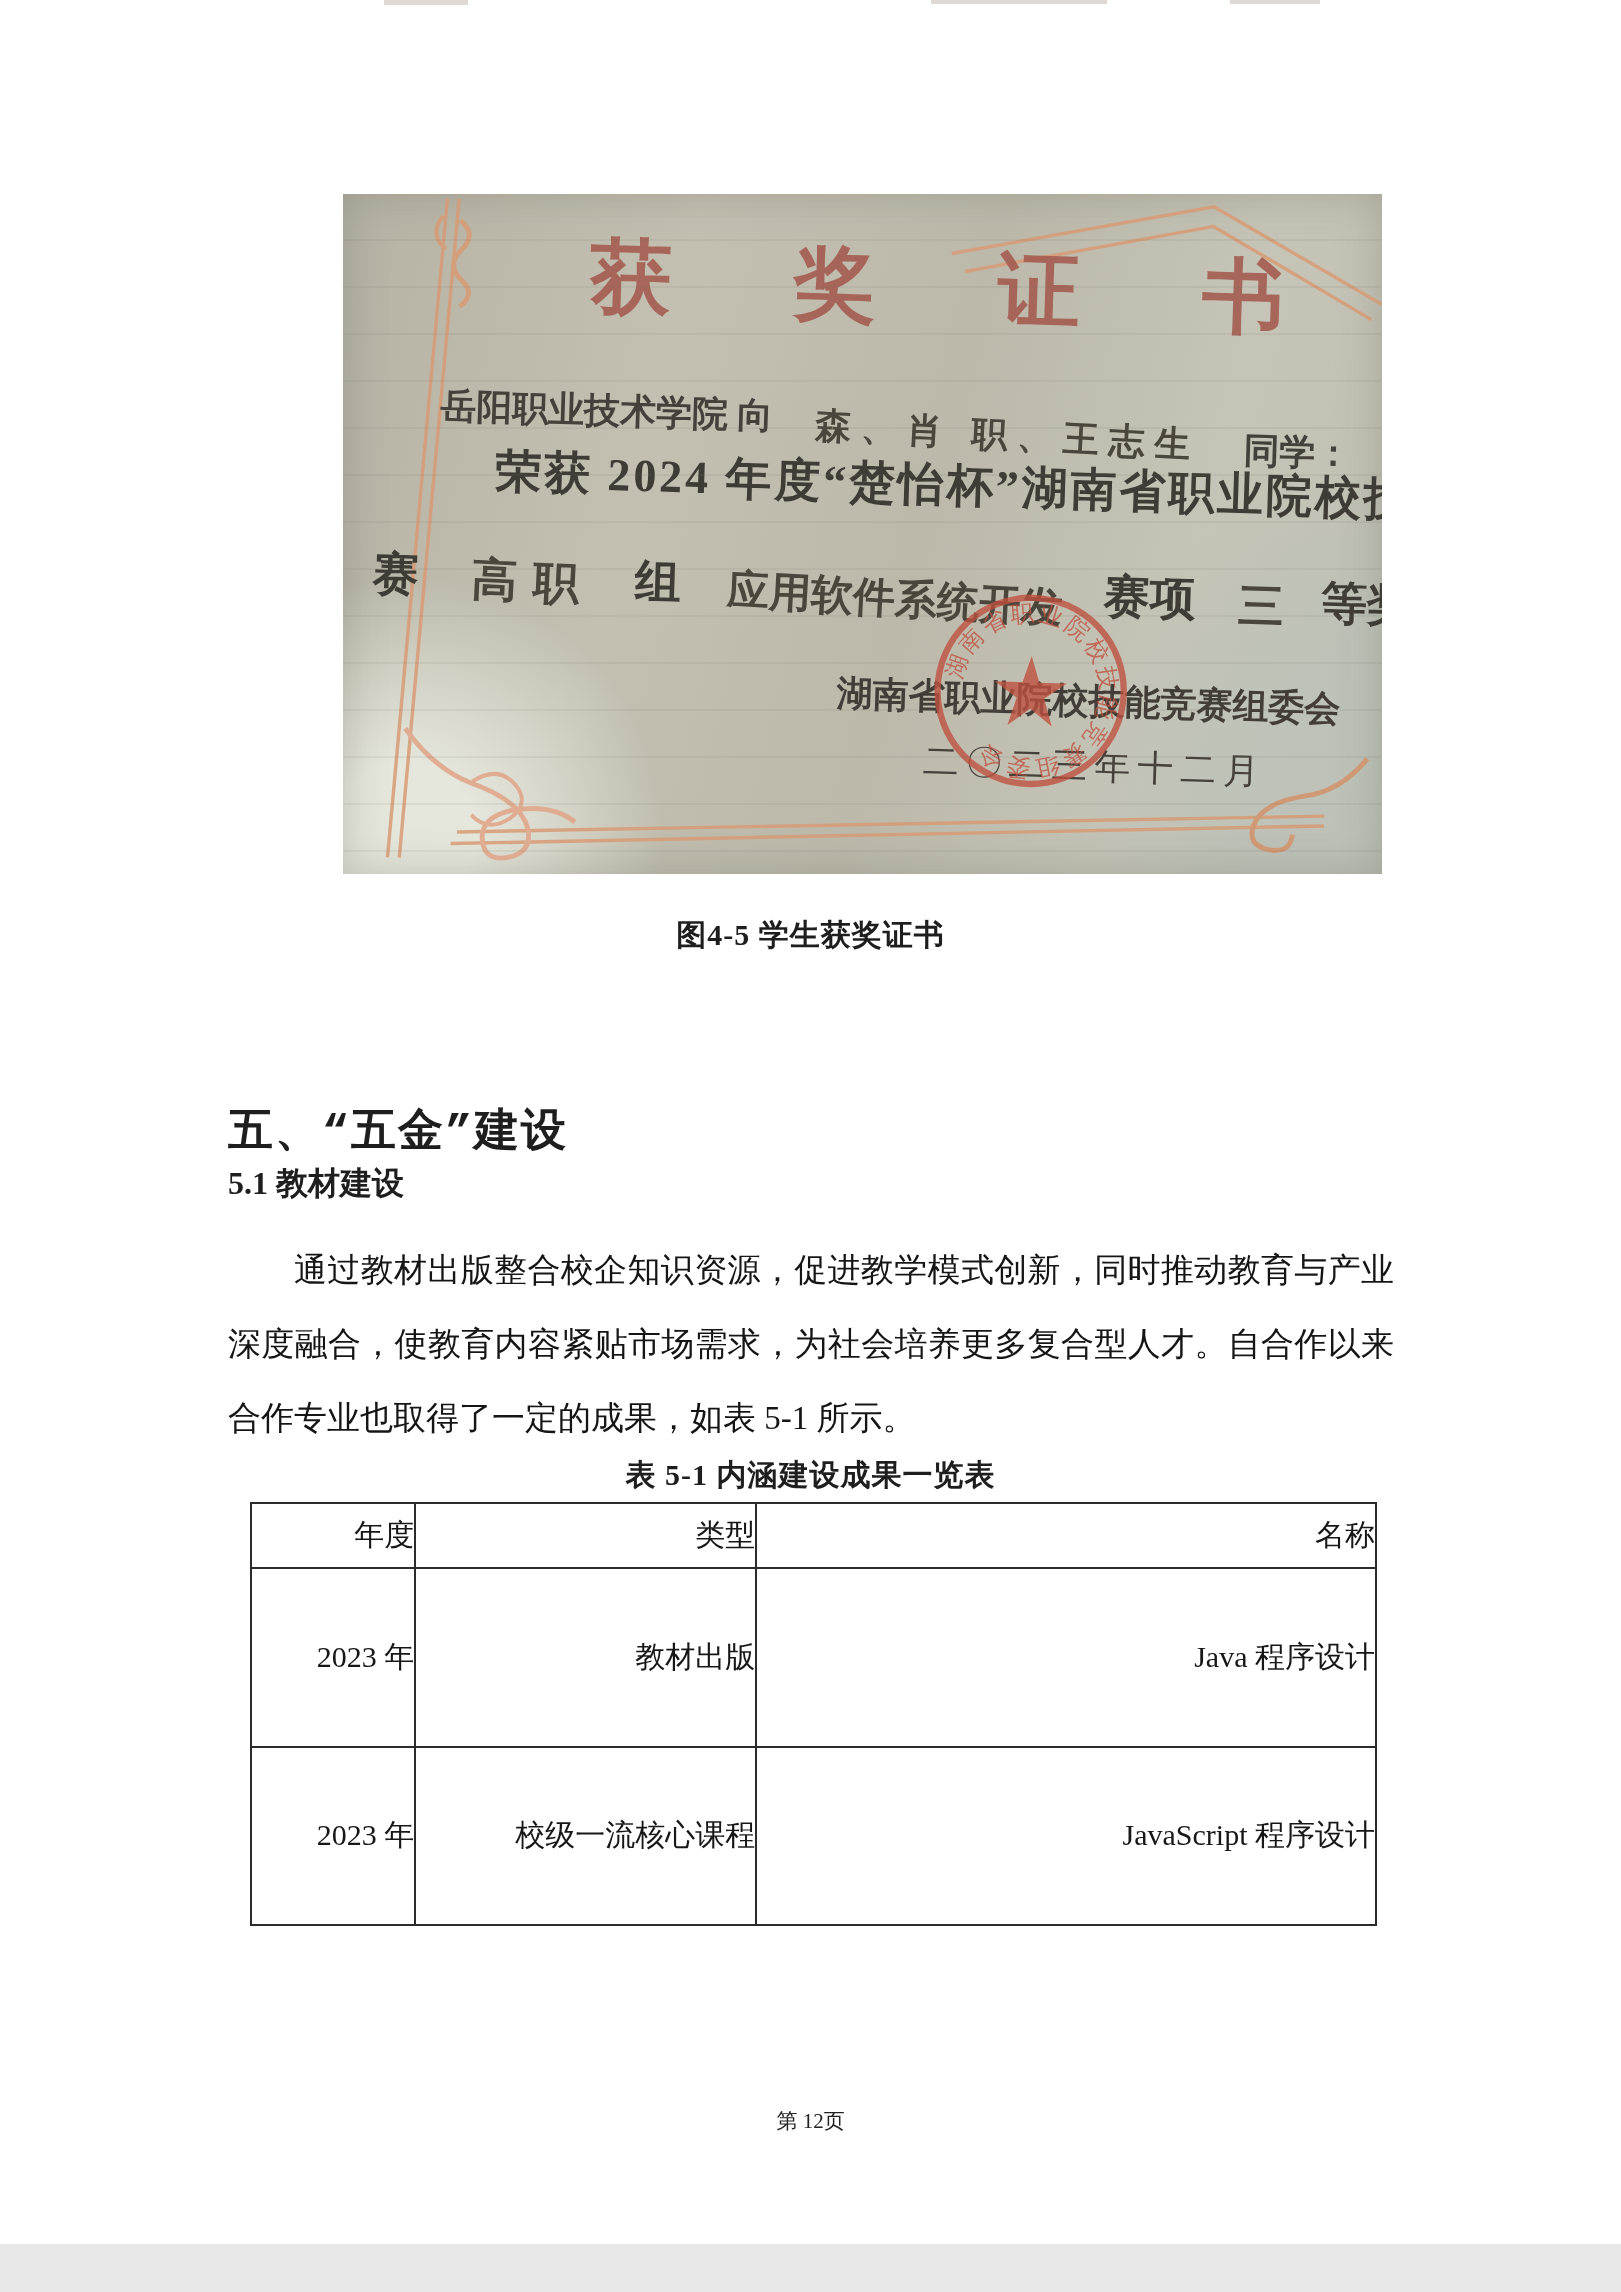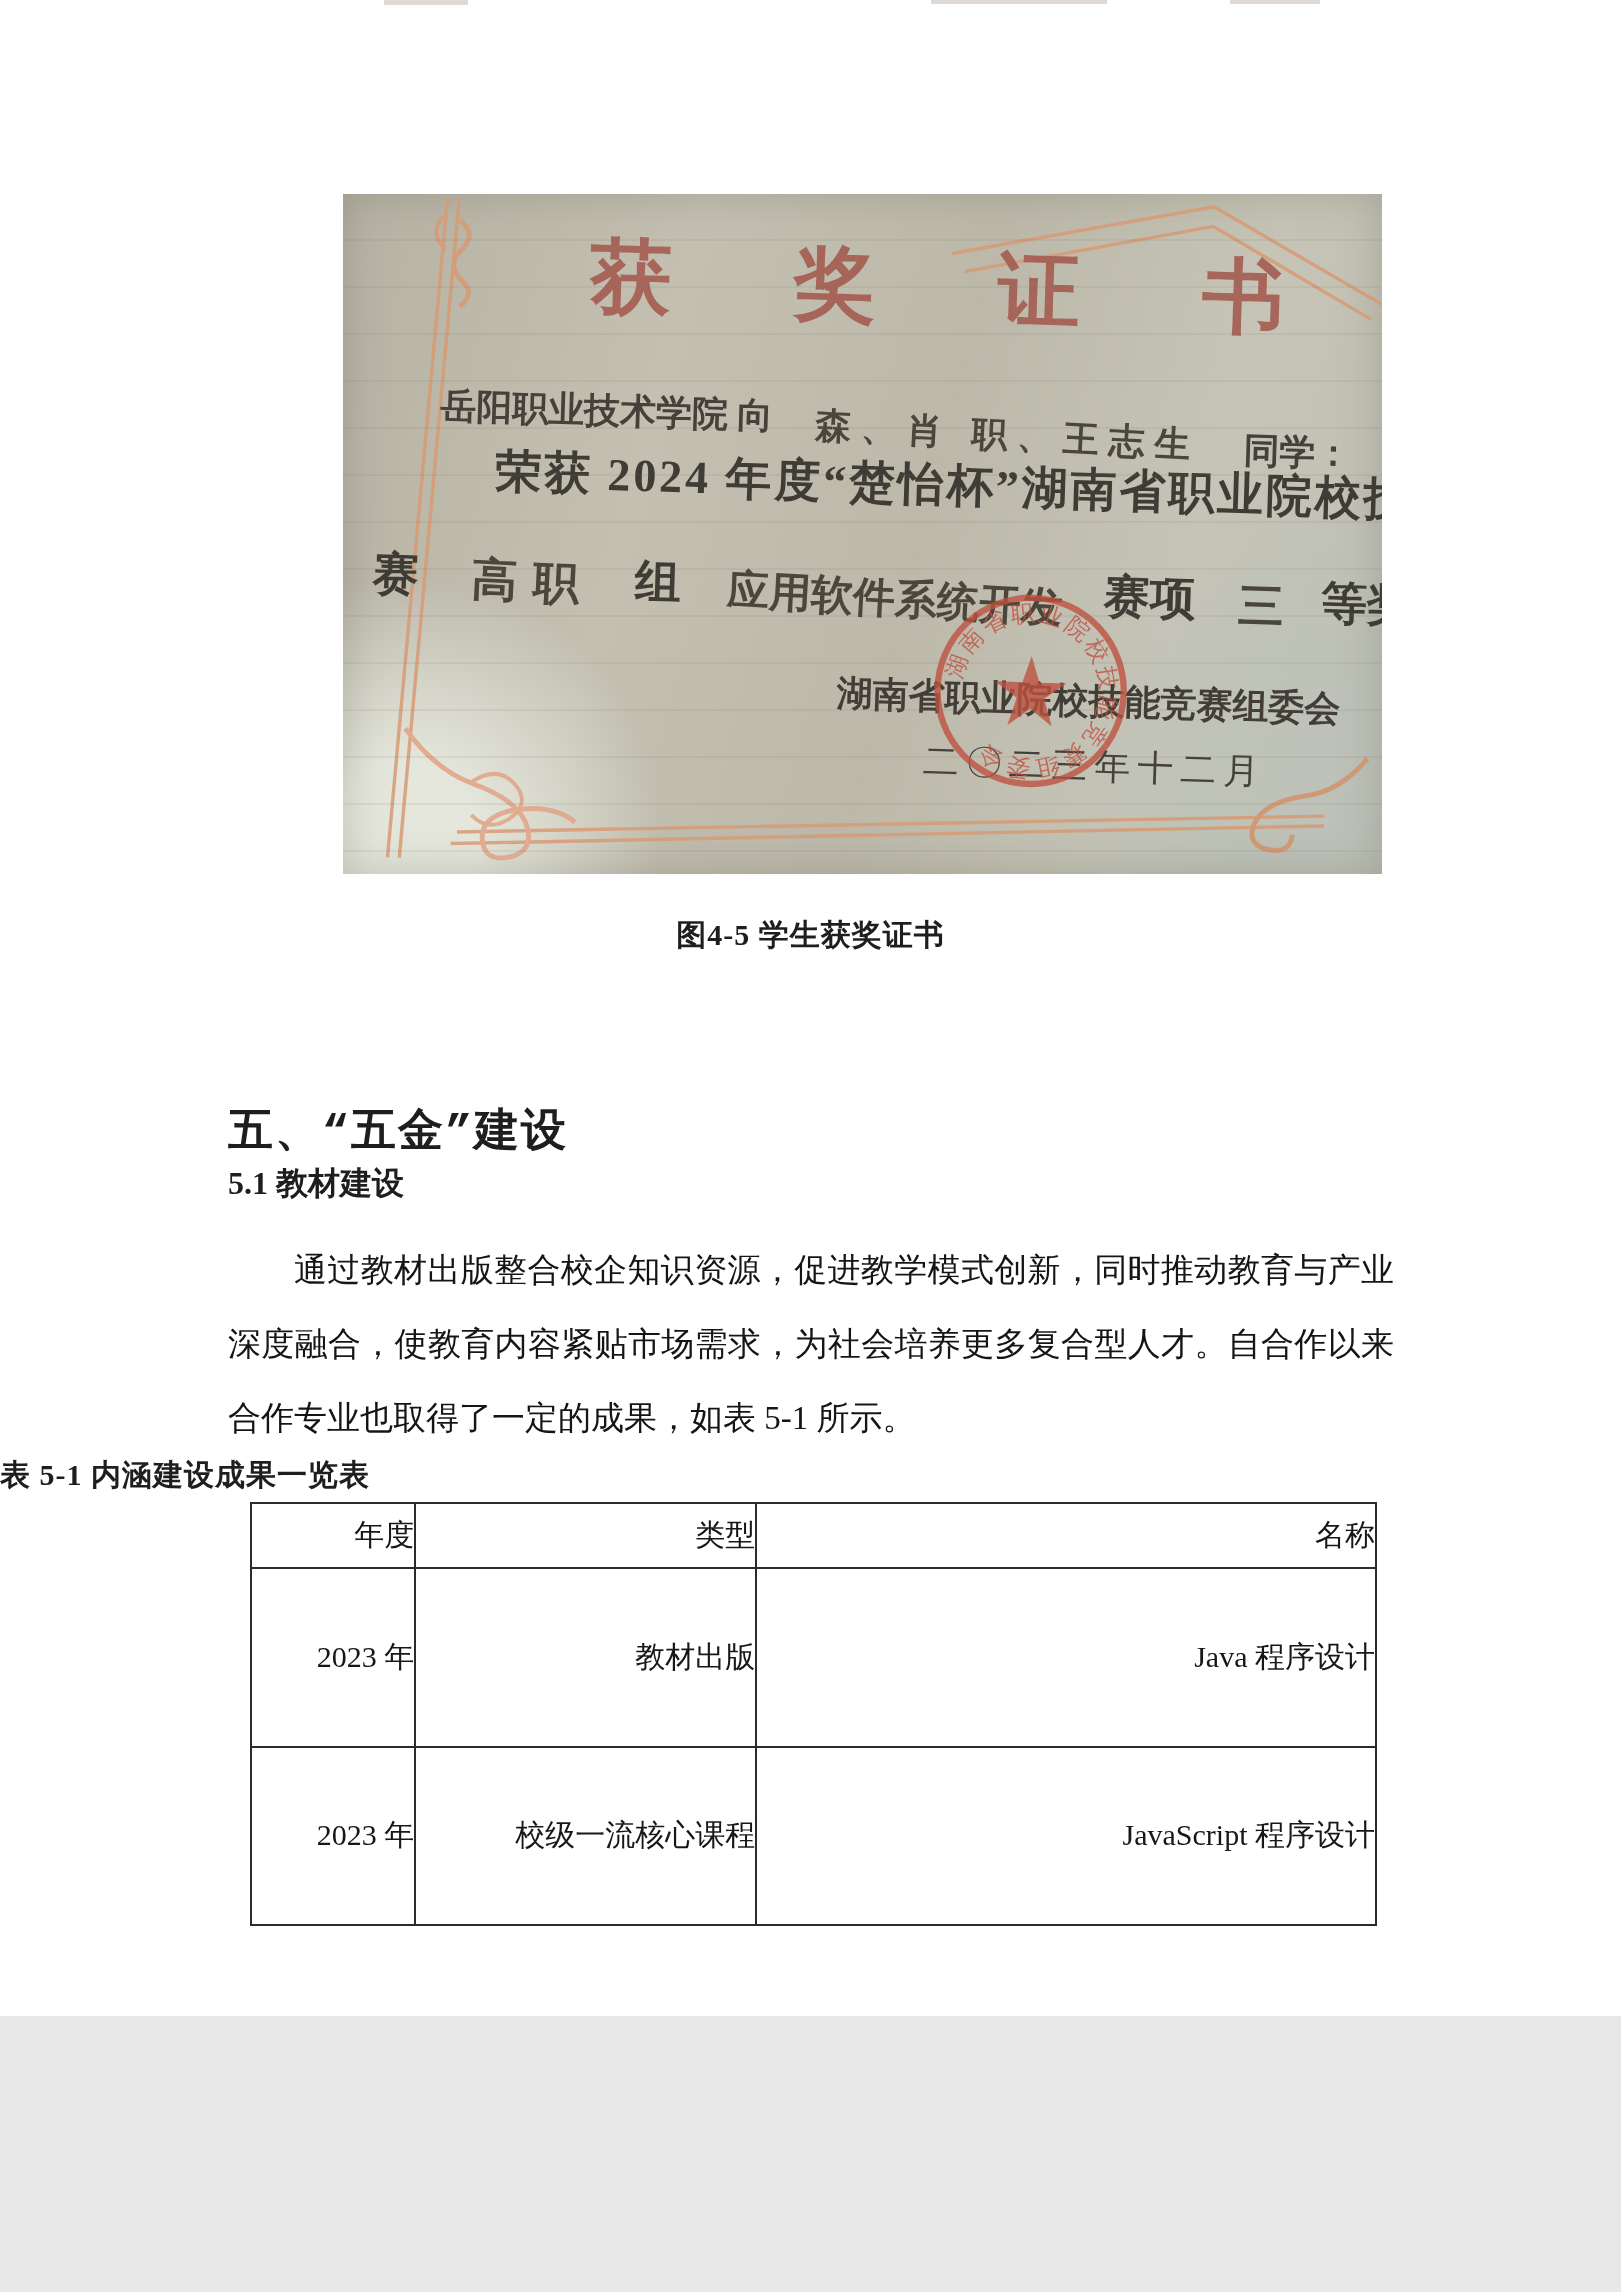--- a/index.html
+++ b/index.html
@@ -1,17 +1,17 @@
 <!DOCTYPE html>
 <html><head>
 <meta charset="utf-8">
 <style>
   html,body{margin:0;padding:0;background:#e8e8e8;}
   .page{
-    position:relative;width:1621px;height:2016px;margin:0 auto;
+    position:relative;width:1621px;height:2244px;margin:0 auto;
     background:#ffffff;overflow:hidden;
     font-family:"Liberation Serif","DejaVu Serif",serif;color:#1e1e1e;
   }
   
   .edge-mark{position:absolute;background:#c2bab0;opacity:.55;}
 
   
   .photo{
     position:absolute;left:343px;top:194px;width:1039px;height:680px;
     background:
@@ -57,21 +57,21 @@
   .subheading{
     position:absolute;left:228px;top:1162px;
     font-size:32px;font-weight:bold;
   }
   .para{
     position:absolute;left:228px;top:1233px;width:1166px;
     font-size:33px;line-height:74px;text-align:justify;text-indent:2em;
     color:#151515;
   }
   .table-title{
-    position:absolute;left:0;top:1455px;width:100%;
+    position:absolute;left:0;top:1455px;width:100%;text-align:center;
     font-size:30px;font-weight:600;letter-spacing:1px;
   }
   table.results{
     position:absolute;left:250px;top:1502px;width:1127px;height:424px;
     border-collapse:collapse;table-layout:fixed;
     font-size:30px;color:#171717;
   }
   table.results th,table.results td{
     border:2px solid #2b2b2b;text-align:right;vertical-align:middle;
     font-weight:normal;padding:0;

